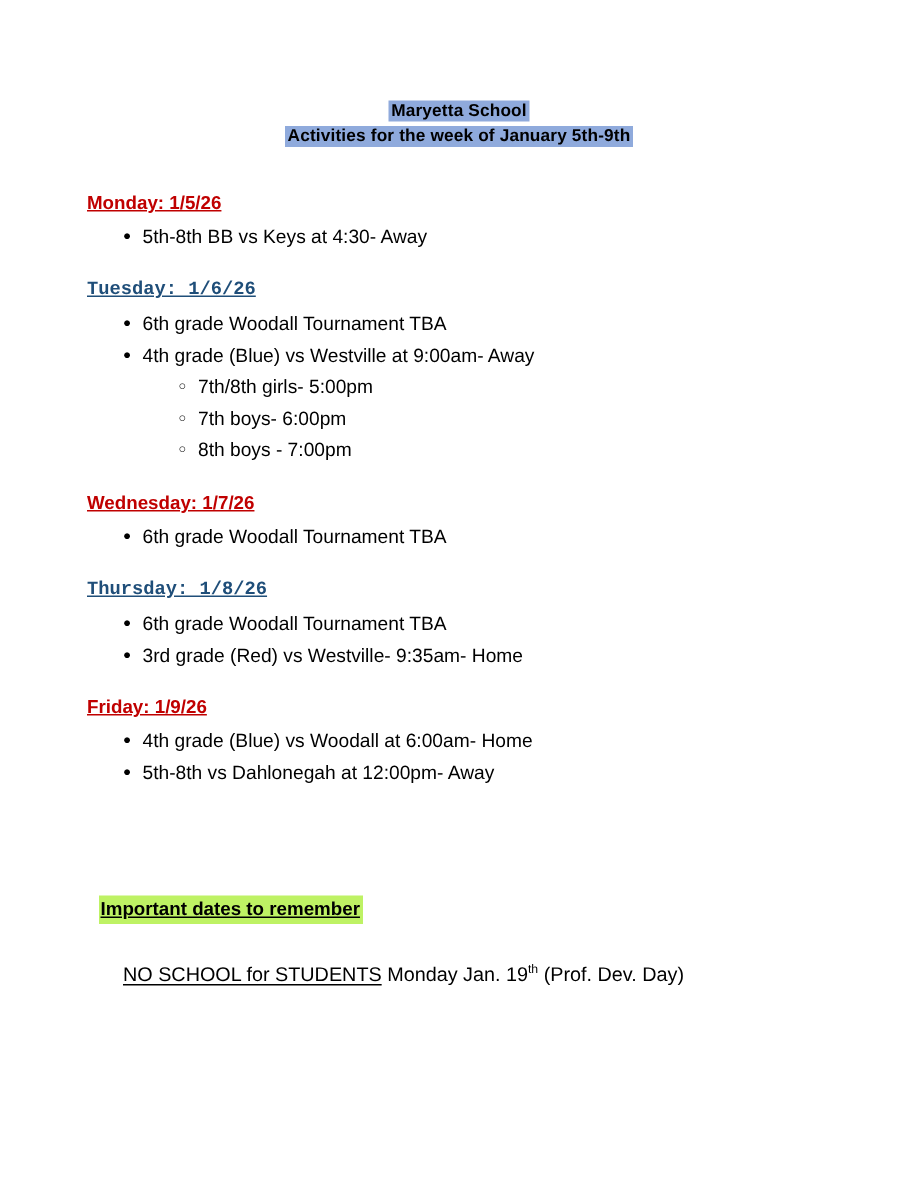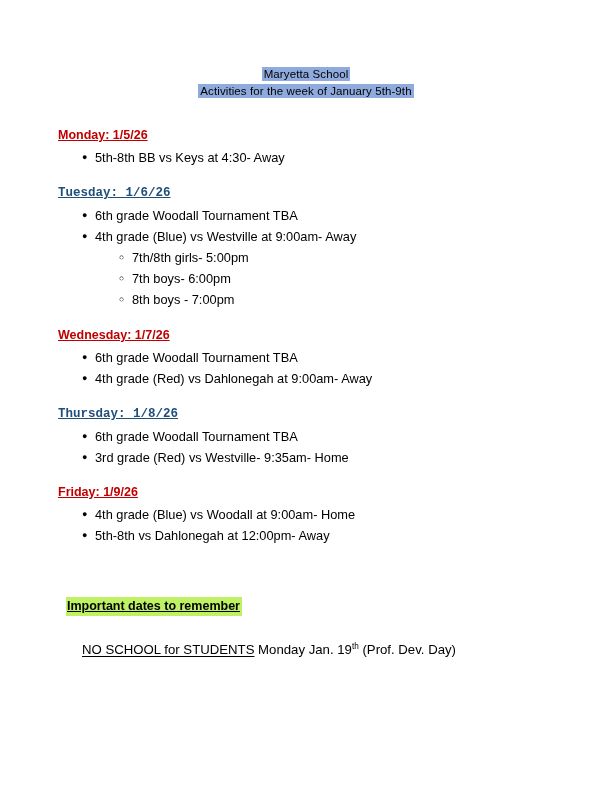--- a/index.html
+++ b/index.html
@@ -28,21 +28,21 @@
   .title-block {
     position: absolute;
     left: 0;
     top: 66px;
     width: 612px;
     text-align: center;
   }
   .title-line {
     display: block;
     font-size: 11.5px;
-    font-weight: normal;
+    font-weight: bold;
     line-height: 17px;
     letter-spacing: 0.1px;
   }
   .title-line > span {
     background-color: #8faadc;
     padding: 1px 2px 1px 2px;
     box-decoration-break: clone;
     -webkit-box-decoration-break: clone;
   }
 
@@ -191,36 +191,35 @@
         <li>7th/8th girls- 5:00pm</li>
         <li>7th boys- 6:00pm</li>
         <li>8th boys - 7:00pm</li>
       </ul>
     </div>
 
     <div class="day-section">
       <div class="day-heading red">Wednesday: 1/7/26</div>
       <ul class="bullets">
         <li>6th grade Woodall Tournament TBA</li>
-        <li>4th grade (Red) vs Dahlonegah at 9:00am- Away</li>
       </ul>
     </div>
 
     <div class="day-section tight">
       <div class="day-heading blue">Thursday: 1/8/26</div>
       <ul class="bullets">
         <li>6th grade Woodall Tournament TBA</li>
         <li>3rd grade (Red) vs Westville- 9:35am- Home</li>
       </ul>
     </div>
 
     <div class="day-section">
       <div class="day-heading red">Friday: 1/9/26</div>
       <ul class="bullets">
-        <li>4th grade (Blue) vs Woodall at 9:00am- Home</li>
+        <li>4th grade (Blue) vs Woodall at 6:00am- Home</li>
         <li>5th-8th vs Dahlonegah at 12:00pm- Away</li>
       </ul>
     </div>
 
   </div>
 
   <div class="important-block">
     <div class="important-heading"><span>Important dates to remember</span></div>
   </div>
 

